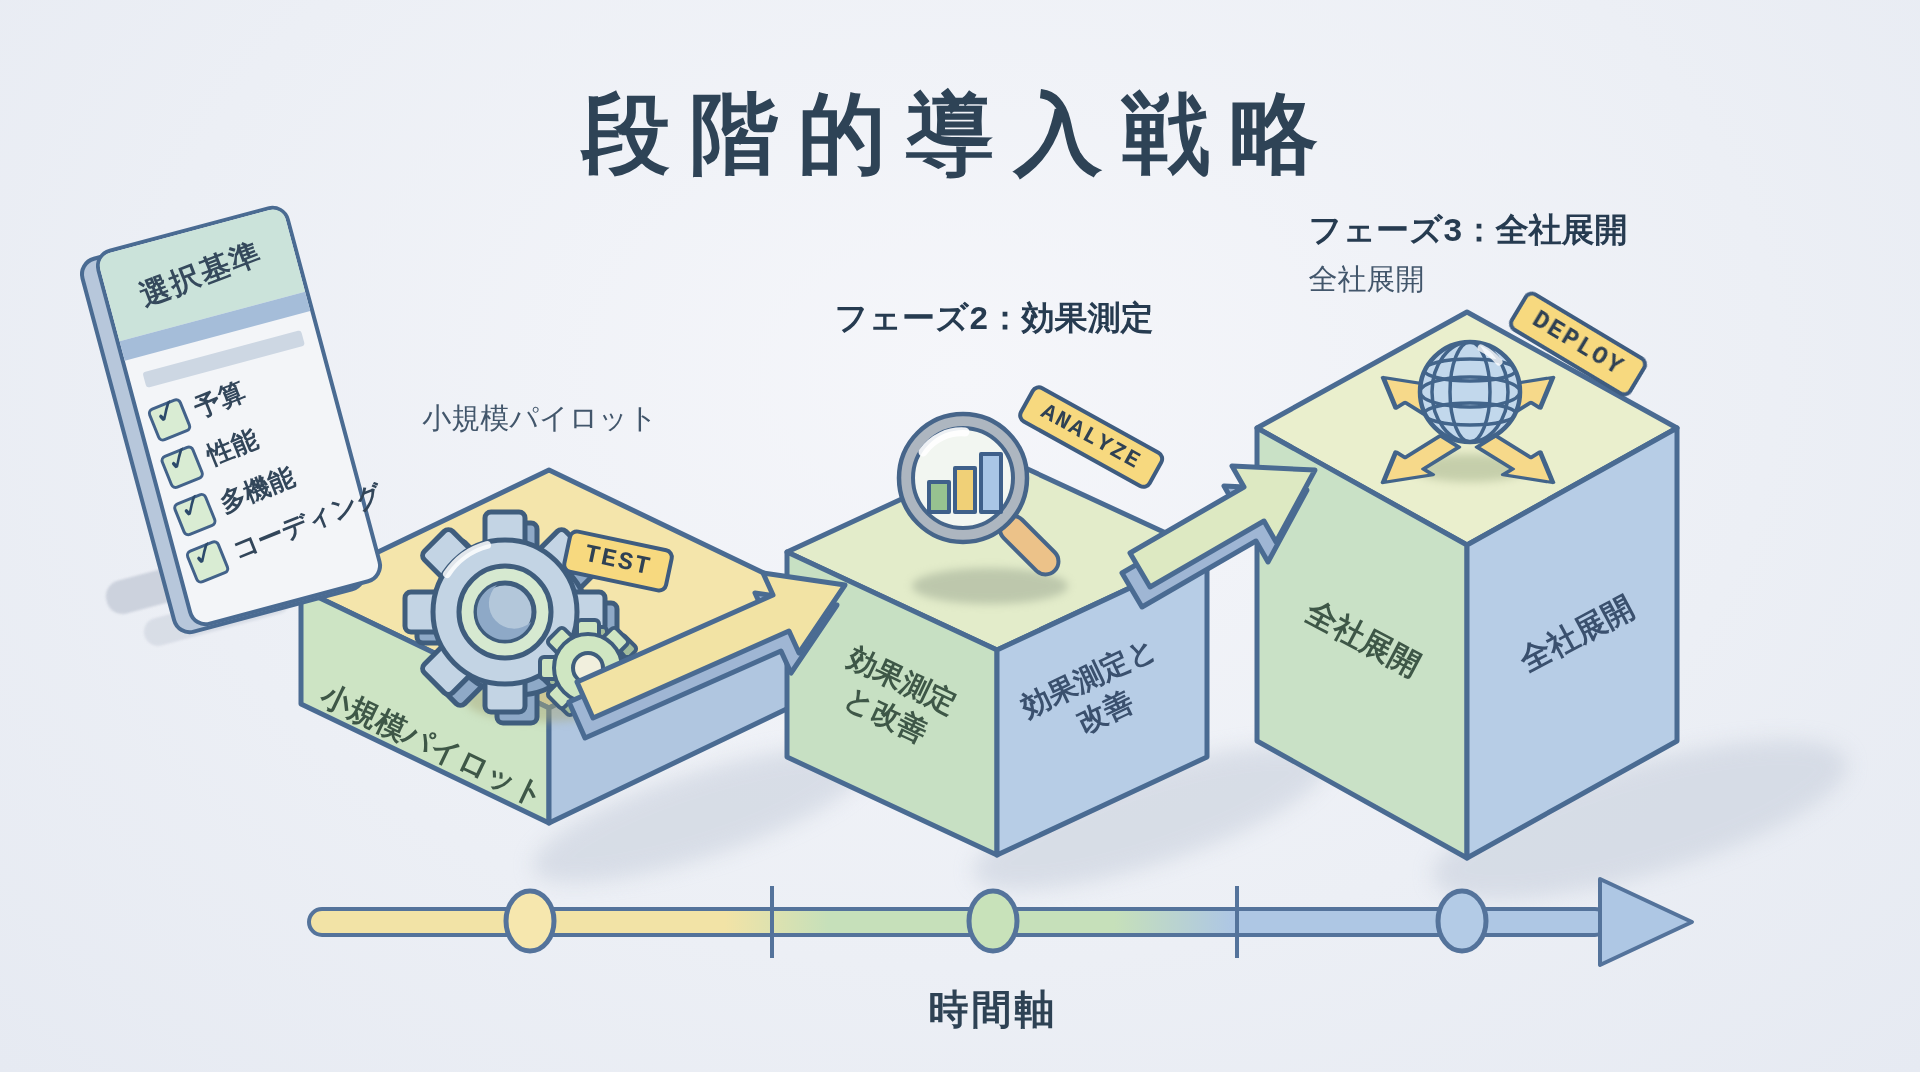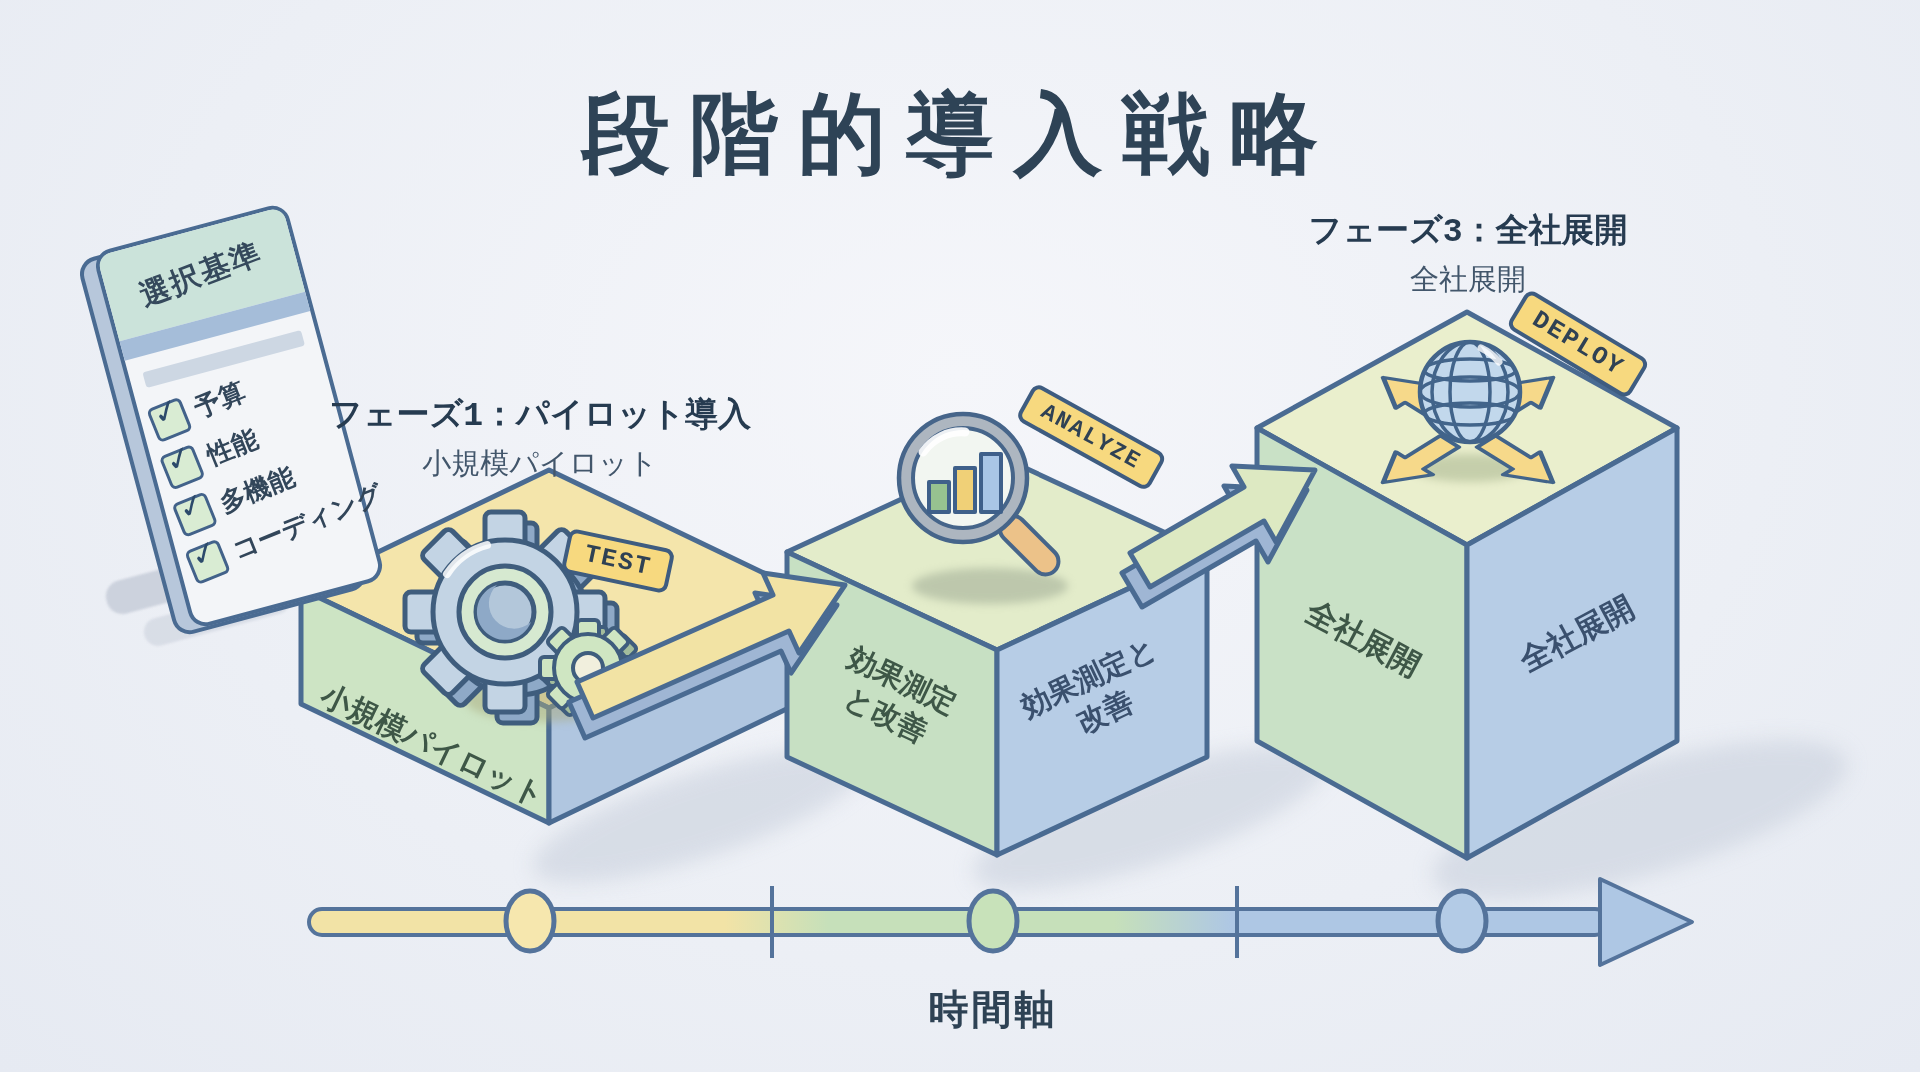--- a/index.html
+++ b/index.html
@@ -11,21 +11,21 @@
   }
   .stage{position:absolute;inset:0;font-family:Liberation Mono, monospace;}
   svg.scene{position:absolute;left:0;top:0;}
 
   .abs{position:absolute;}
   .title{
     left:960px;top:75px;transform:translateX(-50%);
     font-size:88px;font-weight:bold;letter-spacing:20px;color:#2e4356;white-space:nowrap;
   }
 
-  .phase-header{transform:translateX(-50%);text-align:center;white-space:nowrap;}
+  .phase-header{transform:translateX(-50%);white-space:nowrap;}
   .phase-header .h{font-size:33px;font-weight:bold;color:#263b50;}
   .phase-header .s{font-size:29px;color:#42566b;margin-top:7px;}
 
   .badge{
     transform:translate(-50%,-50%) rotate(var(--rot,0deg));
     background:#f7d97f;border:4px solid #3e5c80;border-radius:9px;
     color:#2f4154;font-weight:bold;font-size:25px;letter-spacing:2px;
     padding:4px 16px;white-space:nowrap;
   }
 
@@ -337,24 +337,24 @@
     <div class="chk-row">
       <span class="chk-box">
             <span class="chk-mark">✓</span>
           </span>
       <span class="chk-label">コーディング</span>
     </div>
   </div>
 </div>
 
 <div class="abs phase-header" style="left:540px;top:392px;">
-  <div class="h">フェーズ1：パイロット導入</div>
   <div class="s">小規模パイロット</div>
 </div>
 <div class="abs phase-header" style="left:994px;top:296px;">
+  <div class="h">フェーズ2：効果測定</div>
 </div>
 <div class="abs phase-header" style="left:1468px;top:208px;">
   <div class="h">フェーズ3：全社展開</div>
   <div class="s">全社展開</div>
 </div>
 
 <div class="abs badge" style="left:618px;top:561px;--rot:12deg;">TEST</div>
 <div class="abs badge" style="left:1091px;top:437px;--rot:29deg;font-size:23px;">ANALYZE</div>
 <div class="abs badge" style="left:1578px;top:344px;--rot:31deg;">DEPLOY</div>
 

